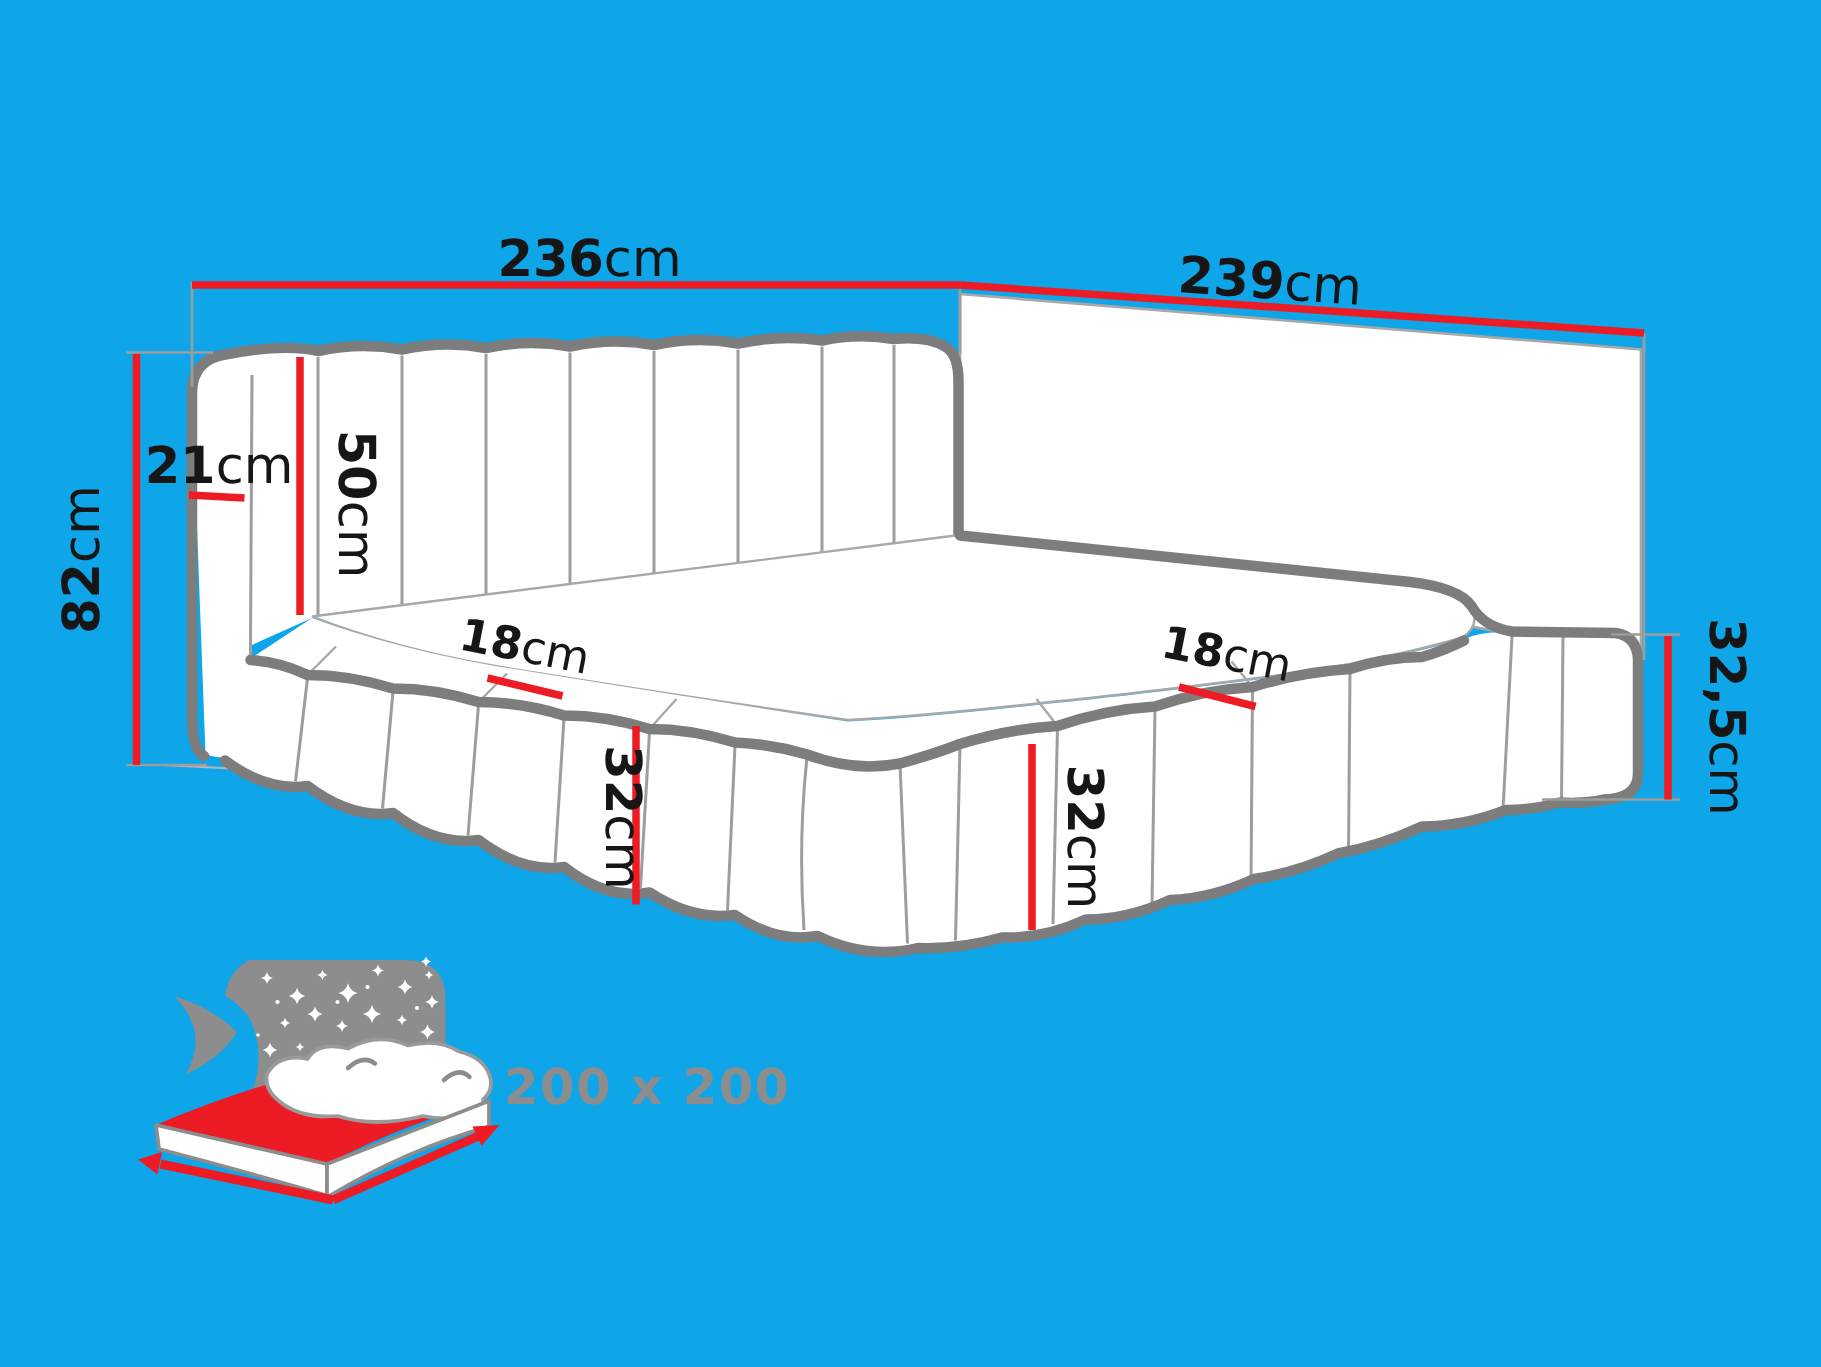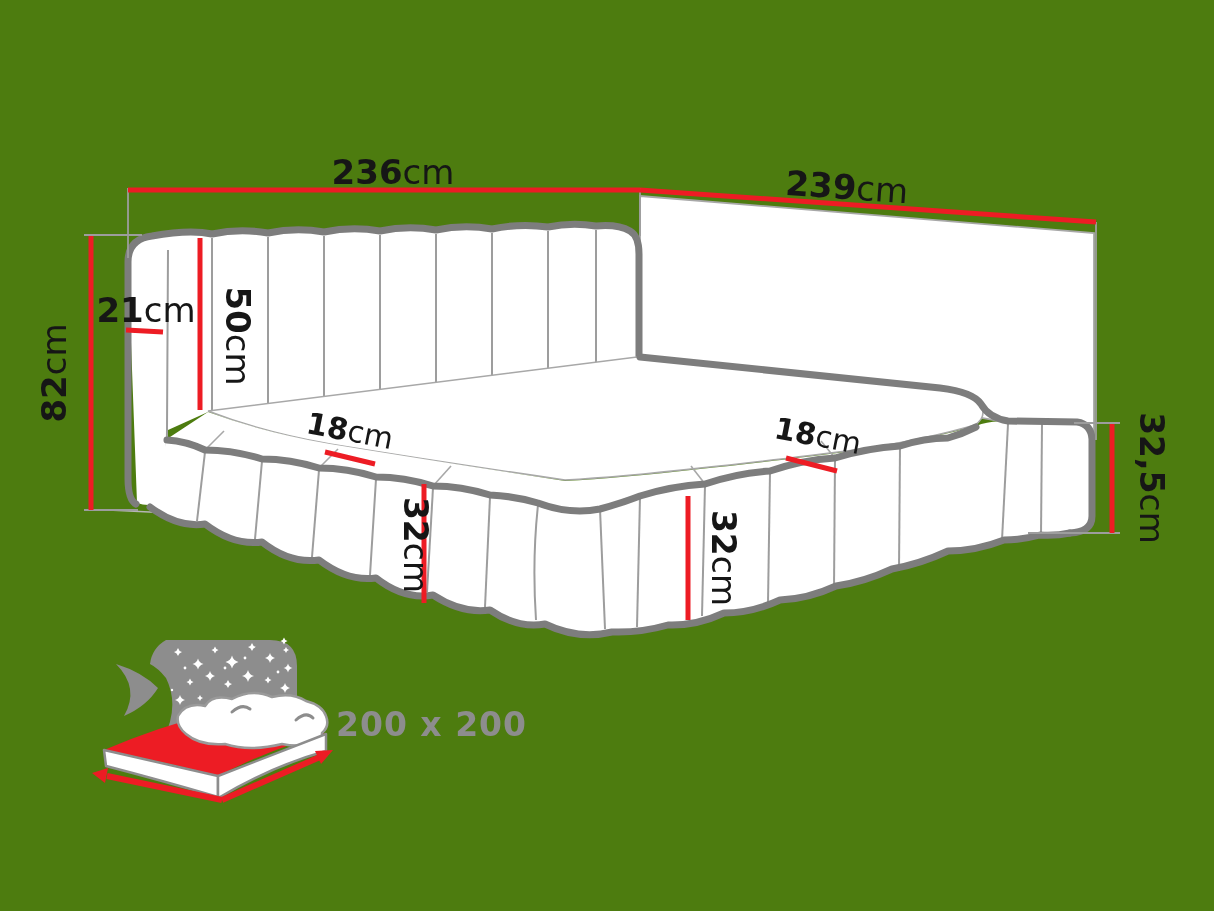--- a/index.html
+++ b/index.html
@@ -1,16 +1,16 @@
 <!DOCTYPE html>
 <html><head>
 <meta charset="utf-8">
 <style>
   html,body{margin:0;padding:0;background:#fff;}
-  .stage{position:relative;width:1214px;height:911px;background:#4d7c0f;overflow:hidden;
+  .stage{position:relative;width:1214px;height:911px;background:#0ea5e9;overflow:hidden;
          font-family:"DejaVu Sans","Liberation Sans",sans-serif;}
   svg{display:block}
   text{fill:#161616;}
   .dimnum{font-weight:700;}
   .dimunit{font-weight:400;}
   .big{font-size:34px;}
   .mid{font-size:33px;}
   .small{font-size:30px;}
   .sizelabel{font-size:33px;font-weight:700;fill:#8d8d8d;letter-spacing:1px;}
 </style>

